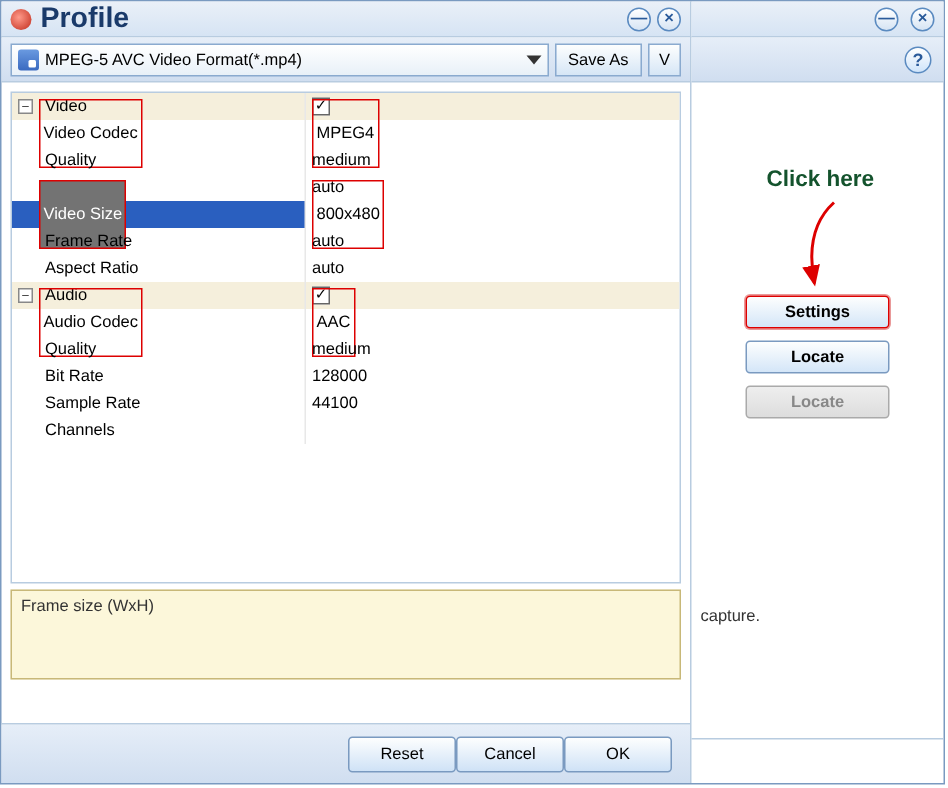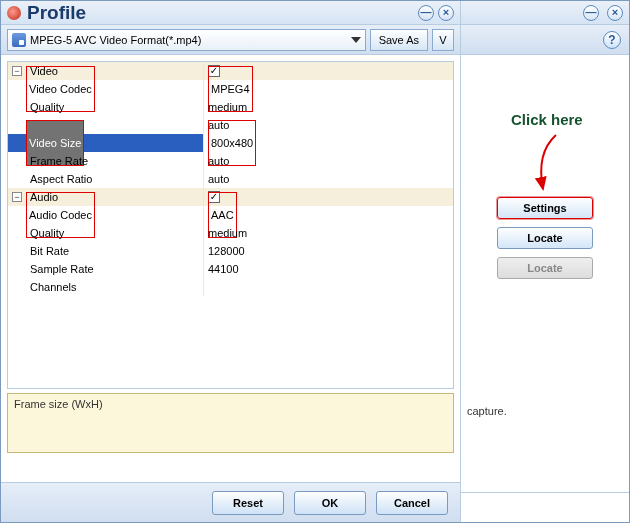--- a/index.html
+++ b/index.html
@@ -33,21 +33,21 @@
 .row .lcol .tree { width: 10px; height: 10px; border: 1px solid #888; margin: 0 4px 0 4px; display: inline-flex; align-items: center; justify-content: center; font-size: 9px; line-height: 1; cursor: pointer; background:#fff; color:#444; }
 .row .lcol .indent { width: 18px; }
 .row.selected .lcol { background: #2a5fbf; color: #fff; }
 .label-text { padding-left: 4px; }
 .redbox { border: 1px solid #d00; display: inline-block; padding: 16px 2px; }
 .checkbox { width: 12px; height: 12px; border: 1px solid #666; display: inline-flex; align-items: center; justify-content: center; background:#fff; }
 .checkbox::after { content:"✓"; font-size: 10px; color:#000; line-height:1; }
 
 .hint { margin-top: 4px; border: 1px solid #c8b878; background: #fcf7da; height: 60px; padding: 4px 6px; color: #333; }
 
-.btnbar { height: 40px; background: linear-gradient(#e6eef8,#d0def0); border-top: 1px solid #b8cce0; display: flex; align-items: center; justify-content: flex-end; gap: 10px; padding: 0 12px; font-weight: bold; }
+.btnbar { height: 40px; background: linear-gradient(#e6eef8,#d0def0); border-top: 1px solid #b8cce0; display: flex; align-items: center; justify-content: flex-end; padding: 0 12px; }
 .btn { height: 24px; min-width: 72px; background: linear-gradient(#fdfefe,#cfe2f6); border: 1px solid #7a9ac0; border-radius: 3px; cursor: pointer; display: inline-flex; align-items: center; justify-content: center; }
 
 .right-title { height: 24px; background: linear-gradient(#eaf0f8,#d6e4f4); border-bottom: 1px solid #b8cce0; display:flex; justify-content:flex-end; align-items:center; padding:0 6px; gap:4px;}
 .help-btn { width:18px; height:18px; border-radius:50%; border:1px solid #5a8ac0; background:linear-gradient(#fff,#cfe4fa); color:#2a5a9a; font-weight:bold; display:inline-flex; align-items:center; justify-content:center; cursor:pointer; font-size:12px; }
 .right-body { flex:1; position:relative; padding:10px; }
 .annotation { position:absolute; left:50px; top:56px; color:#14532d; font-size:15px; font-weight:bold; }
 .arrow-svg { position:absolute; left:60px; top:78px; }
 .side-btn { display:block; width:96px; height:22px; margin:0 auto 8px; background:linear-gradient(#fdfefe,#d4e6f8); border:1px solid #7a9ac0; border-radius:3px; cursor:pointer; text-align:center; line-height:20px;font-weight:bold; }
 .side-btn.highlight { border:1px solid #d00; box-shadow:0 0 0 1px rgba(200,0,0,.4); }
 .side-btn.disabled { color:#888; background:linear-gradient(#eee,#ddd); cursor:default; border-color:#aaa; }
@@ -206,24 +206,24 @@
       <div class="hint">
         <span>Frame size (WxH)</span>
       </div>
     </div>
 
     <div class="btnbar">
       <div class="btn">
           <span>Reset</span>
         </div>
       <div class="btn">
+          <span>Cancel</span>
+        </div>
+      <div class="btn">
           <span>OK</span>
-        </div>
-      <div class="btn">
-          <span>Cancel</span>
         </div>
     </div>
   </div>
 
   <div class="right-panel">
     <div class="right-title">
       <span class="winbtn">—</span>
       <span class="winbtn">×</span>
     </div>
     <div style="height:30px; background:linear-gradient(#e6eef8,#d0def0); border-bottom:1px solid #b8cce0; display:flex; justify-content:flex-end; align-items:center; padding:0 8px;">

